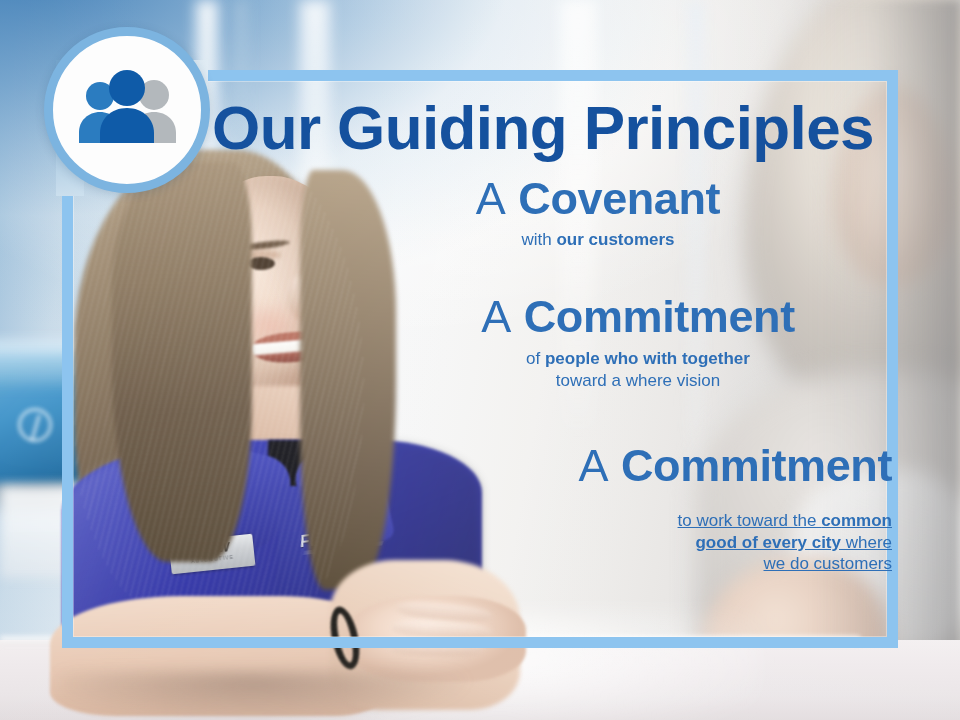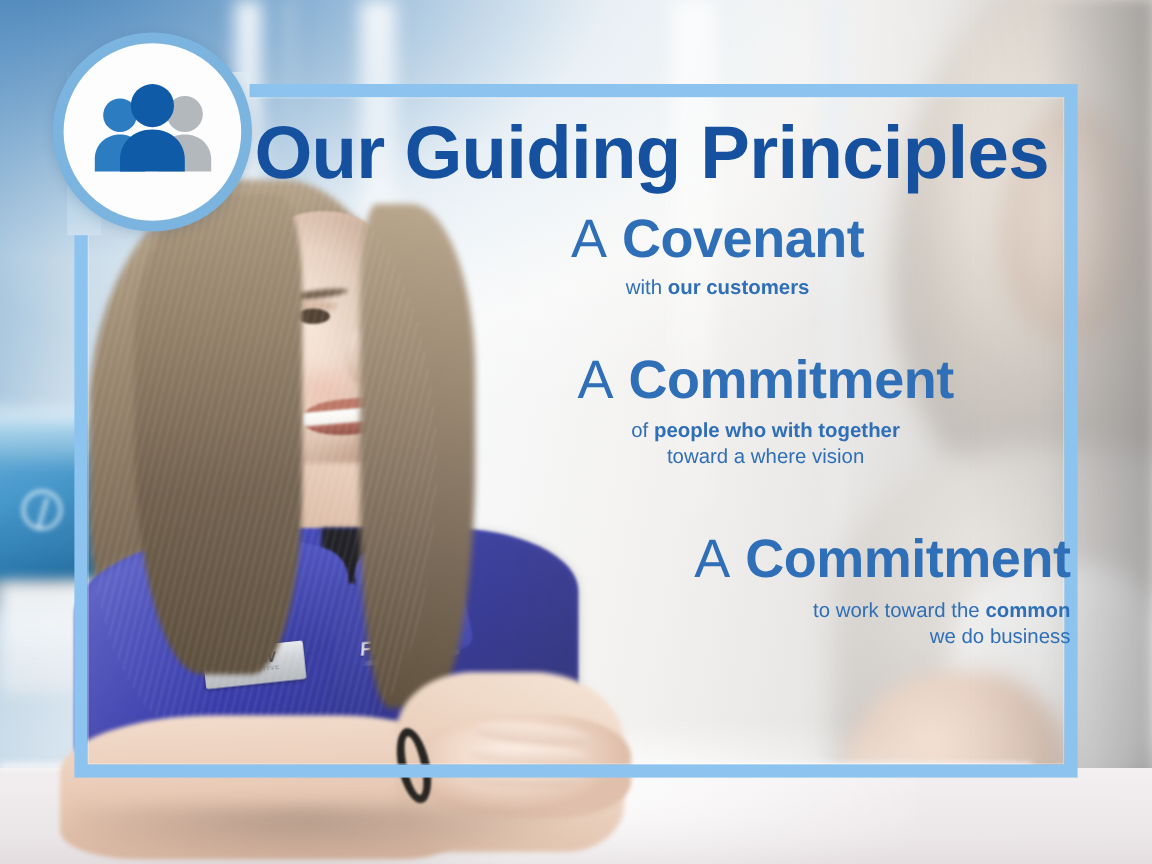--- a/index.html
+++ b/index.html
@@ -391,21 +391,21 @@
   .p-sub .bd { font-weight: 700; }
 
   
   #pr-0 { left:296px; top:106px; width:480px; text-align:center; }
   #pr-0 .p-sub { margin-top:7px; }
 
   #pr-1 { left:336px; top:224px; width:480px; text-align:center; }
   #pr-1 .p-sub { margin-top:8px; }
 
   #pr-2 { left:338px; top:373px; width:492px; text-align:right; }
-  #pr-2 .p-sub { margin-top:9px; }
+  #pr-2 .p-sub { margin-top:21px;text-decoration:underline; }
 </style>
 </head>
 <body>
 
 <div id="stage">
 
   <div class="bg-layer bg-room"></div>
 
   <div class="mullion m1"></div>
   <div class="mullion m2"></div>
@@ -521,18 +521,19 @@
         </div>
     </div>
 
     <div class="principle" id="pr-2">
       <div class="p-big" style="color: rgb(46, 111, 183);">
         <span class="art">A</span>
         <span class="key">Commitment</span>
       </div>
       <div class="p-sub" style="color: rgb(46, 111, 183);">
           <div><span class="lt">to work toward the </span><span class="bd">common</span></div>
-          <div><span class="lt">we do business</span></div>
+          <div><span class="bd">good of every city</span><span class="lt"> where</span></div>
+          <div><span class="lt">we do customers</span></div>
         </div>
     </div>
   </div>
 
 </div>
 
 </body></html>

